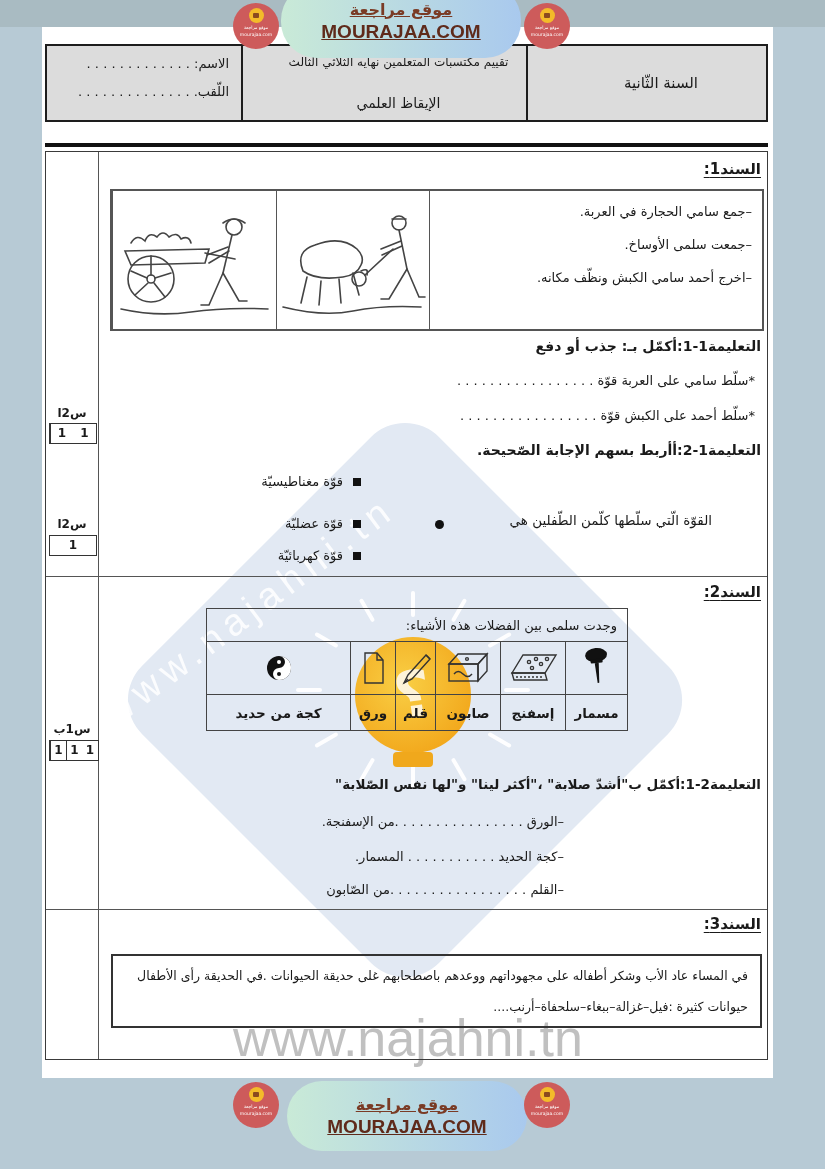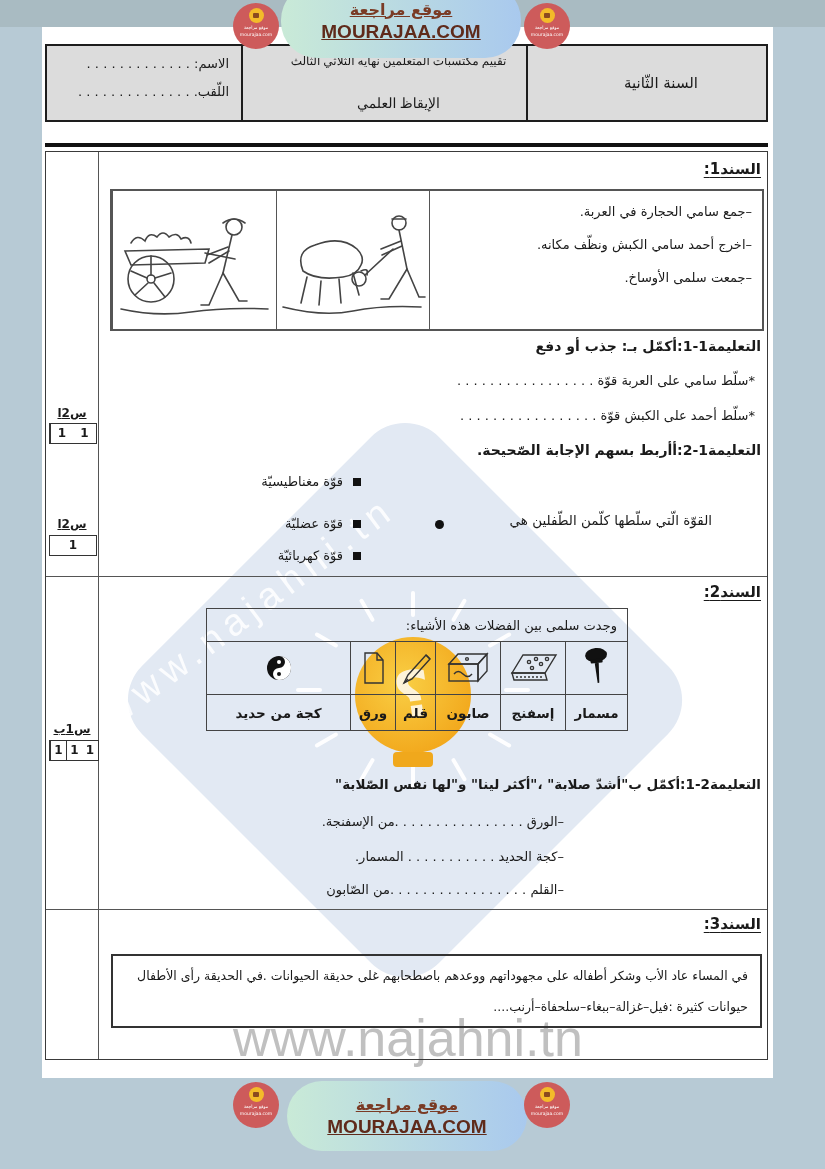--- a/index.html
+++ b/index.html
@@ -42,21 +42,21 @@
   .hdr-pill{left:281px;top:-16px;height:74px;}
   .ftr-left{left:233px;top:1082px;} .ftr-right{left:524px;top:1082px;}
   .ftr-pill{left:287px;top:1081px;height:70px;}
   
   .htable{left:45px;top:44px;width:723px;height:78px;border:2px solid #1d1d1d;background:#dcdcdc;
           display:flex;flex-direction:row;box-sizing:border-box;z-index:4;}
   .htable .cell{box-sizing:border-box;height:100%;padding-left:28px;}
   .ht-year{width:240px;border-left:2px solid #1d1d1d;display:flex;align-items:center;justify-content:center;
            font-size:15px;}
   .ht-eval{width:285px;border-left:2px solid #1d1d1d;display:flex;flex-direction:column;align-items:center;
-           justify-content:center;gap:26px;font-family:Liberation Serif, serif;}
+           justify-content:center;gap:26px;}
   .ht-eval .l1{font-size:12px;} .ht-eval .l2{font-size:14px;}
   .ht-names{flex:1;padding:10px 12px 0 0;font-size:13px;}
   .ht-names div{margin-bottom:13px;}
   
   .thick-rule{left:45px;top:143px;width:723px;height:4px;background:#111;z-index:3;}
   .main-box{left:45px;top:151px;width:723px;height:909px;border:1.5px solid #3a3a3a;box-sizing:border-box;z-index:3;}
   .main-box .abs{position:absolute;}
   .margin-divider{left:52px;top:0;width:1px;height:100%;background:#555;}
   .sec-divider{left:0;width:100%;height:1px;background:#555;}
   .rtl{direction:rtl;unicode-bidi:embed;}
@@ -69,21 +69,21 @@
   .support-box .img-cell{box-sizing:border-box;border-right:1.5px solid #555;height:100%;}
   .img-cart{width:165px;border-right:none;border-left:1.5px solid #555;}
   .img-ram{width:153px;}
   .support-text{flex:1;padding:4px 10px 0 6px;font-size:13px;line-height:33px;white-space:nowrap;}
   
   .match-option{right:406px;display:flex;direction:rtl;align-items:center;font-size:13px;}
   .match-square{width:8px;height:8px;background:#111;margin-left:10px;flex:none;}
   .match-stem{right:55px;font-size:13.5px;}
   .match-dot{left:389px;top:368px;width:9px;height:9px;border-radius:50%;background:#111;}
   
-  .mark-label{left:0;width:52px;text-align:center;font-size:12px;font-weight:bold;text-decoration:underline;}
+  .mark-label{left:0;width:52px;text-align:center;font-size:12px;font-weight:bold;}
   .mark-boxes{left:3px;display:flex;flex-direction:row;border:1px solid #333;background:#fff;}
   .mark-boxes b{display:block;height:19px;line-height:19px;text-align:center;font-size:12px;
                 border-left:1px solid #333;box-sizing:border-box;}
   .mark-boxes b:last-child{border-left:none;}
   
   .obj-table{left:160px;top:456px;width:422px;border:1.5px solid #444;box-sizing:border-box;background:transparent;}
   .obj-caption{direction:rtl;font-size:13px;padding:9px 10px 8px 6px;border-bottom:1.5px solid #444;}
   .obj-row{display:flex;flex-direction:row-reverse;}
   .obj-cell{box-sizing:border-box;border-left:1.5px solid #444;display:flex;align-items:center;justify-content:center;}
   .obj-row .obj-cell:first-child{border-left:1.5px solid #444;} 
@@ -193,22 +193,22 @@
           <path d="M88 84 L116 58"></path>
           <circle cx="122" cy="32" r="7"></circle>
           <path d="M115 28 h14"></path>
           <path d="M122 39 L130 78"></path>
           <path d="M124 50 L104 58 M125 55 L105 64"></path>
           <path d="M130 78 L112 108 L104 108 M130 78 L142 106 L148 106"></path>
         </svg>
       </div>
       <div class="support-text rtl">
         <div>–جمع سامي الحجارة في العربة.</div>
+        <div>–جمعت سلمى الأوساخ.</div>
         <div>–اخرج أحمد سامي الكبش ونظّف مكانه.</div>
-        <div>–جمعت سلمى الأوساخ.</div>
       </div>
     </div>
 
     <div class="abs instr rtl" style="top:186px">التعليمة1-1:أكمّل بـ: جذب أو دفع</div>
     <div class="abs fill-line rtl" style="top:221px">*سلّط سامي على العربة قوّة  . . . . . . . . . . . . . . . . .</div>
     <div class="abs fill-line rtl" style="top:256px">*سلّط أحمد على الكبش قوّة  . . . . . . . . . . . . . . . . .</div>
     <div class="abs instr rtl" style="top:290px">التعليمة1-2:أأربط بسهم الإجابة الصّحيحة.</div>
 
     <div class="abs match-stem rtl" style="top:360px">القوّة الّتي سلّطها كلّمن الطّفلين هي</div>
     <div class="abs match-dot"></div>

